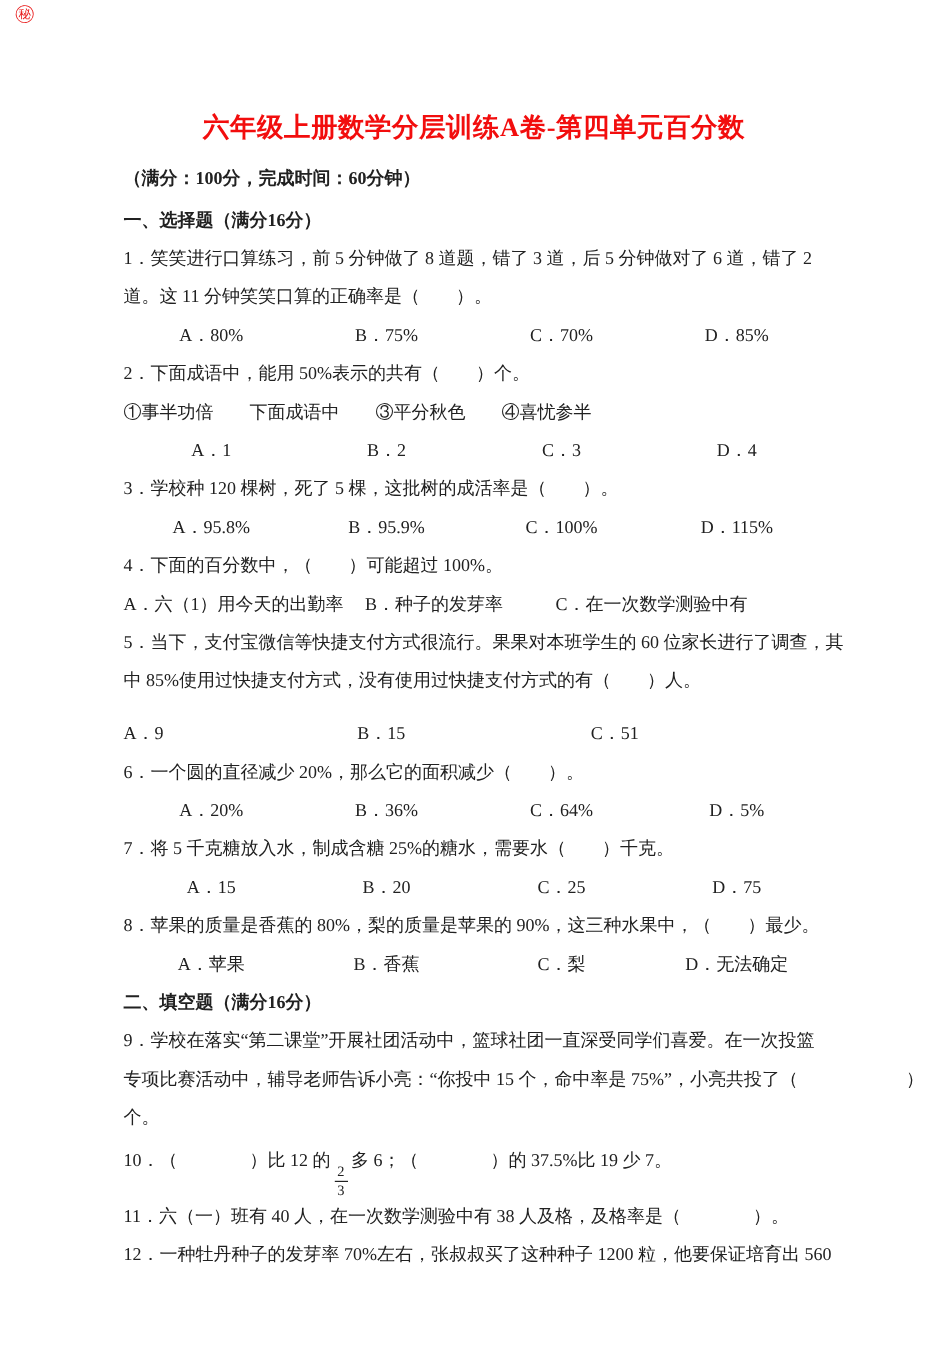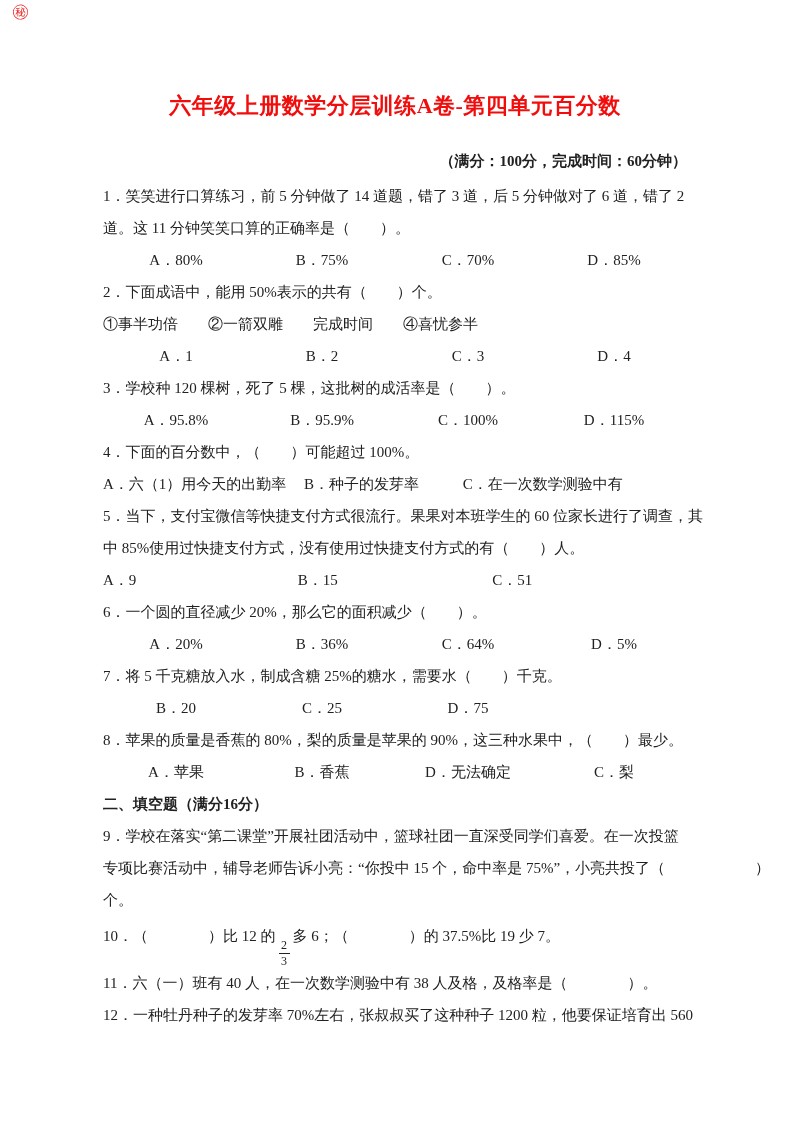--- a/index.html
+++ b/index.html
@@ -21,40 +21,40 @@
   .title{
     margin:0;
     color:#f20d0d;
     font-size:22px;
     font-weight:bold;
     text-align:center;
     line-height:40px;
     letter-spacing:0.5px;
   }
   .subtitle{
-    margin:20px 0 4px 0;
+    margin:8px 0 4px 0;
     font-size:15px;
     font-weight:bold;
-    text-align:right;
+    text-align:left;
     line-height:30px;
   }
   .ln{
     margin:0;
     font-size:15px;
     line-height:32px;
     white-space:nowrap;
   }
   .heading{font-weight:bold;}
   .opts{
     display:flex;
     font-size:15px;
     line-height:32px;
   }
   .c4 > span{flex:0 0 25%;text-align:center;}
-  .c3 > span{flex:0 0 33.33%;}
+  .c3 > span{flex:0 0 33.33%;margin-top:12px;}
   .inlineopts span{display:inline;}
   .inlineopts .gap-s{margin-left:14px;}
   .inlineopts .gap-m{margin-left:40px;}
   .fracline{line-height:40px;}
   .frac{
     display:inline-flex;
     flex-direction:column;
     align-items:center;
     vertical-align:-8px;
     line-height:1;
@@ -68,32 +68,33 @@
 </head>
 <body>
 
 <div class="page">
   <span class="corner-mark">㊙</span>
 
   <div class="content">
     <h1 class="title">六年级上册数学分层训练A卷-第四单元百分数</h1>
     <p class="subtitle">（满分：100分，完成时间：60分钟）</p>
 
+    <p class="ln heading">一、选择题（满分16分）</p>
 
-    <p class="ln">1．笑笑进行口算练习，前 5 分钟做了 14 道题，错了 3 道，后 5 分钟做对了 6 道，错了 2</p>
+    <p class="ln">1．笑笑进行口算练习，前 5 分钟做了 8 道题，错了 3 道，后 5 分钟做对了 6 道，错了 2</p>
     <p class="ln">道。这 11 分钟笑笑口算的正确率是（　　）。</p>
     <div class="opts c4">
       <span>A．80%</span>
       <span>B．75%</span>
       <span>C．70%</span>
       <span>D．85%</span>
     </div>
 
     <p class="ln">2．下面成语中，能用 50%表示的共有（　　）个。</p>
-    <p class="ln">①事半功倍　　②一箭双雕　　完成时间　　④喜忧参半</p>
+    <p class="ln">①事半功倍　　下面成语中　　③平分秋色　　④喜忧参半</p>
     <div class="opts c4">
       <span>A．1</span>
       <span>B．2</span>
       <span>C．3</span>
       <span>D．4</span>
     </div>
 
     <p class="ln">3．学校种 120 棵树，死了 5 棵，这批树的成活率是（　　）。</p>
     <div class="opts c4">
       <span>A．95.8%</span>
@@ -120,31 +121,32 @@
     <p class="ln">6．一个圆的直径减少 20%，那么它的面积减少（　　）。</p>
     <div class="opts c4">
       <span>A．20%</span>
       <span>B．36%</span>
       <span>C．64%</span>
       <span>D．5%</span>
     </div>
 
     <p class="ln">7．将 5 千克糖放入水，制成含糖 25%的糖水，需要水（　　）千克。</p>
     <div class="opts c4">
+      <span>A．15</span>
       <span>B．20</span>
       <span>C．25</span>
       <span>D．75</span>
     </div>
 
     <p class="ln">8．苹果的质量是香蕉的 80%，梨的质量是苹果的 90%，这三种水果中，（　　）最少。</p>
     <div class="opts c4">
       <span>A．苹果</span>
       <span>B．香蕉</span>
+      <span>C．梨</span>
       <span>D．无法确定</span>
-      <span>C．梨</span>
     </div>
 
     <p class="ln heading">二、填空题（满分16分）</p>
 
     <p class="ln">9．学校在落实“第二课堂”开展社团活动中，篮球社团一直深受同学们喜爱。在一次投篮</p>
     <p class="ln">专项比赛活动中，辅导老师告诉小亮：“你投中 15 个，命中率是 75%”，小亮共投了（　　　　　　）</p>
     <p class="ln">个。</p>
 
     <p class="ln fracline"><span>10．（　　　　）比 12 的</span><span class="frac">
           <span class="num">2</span>

